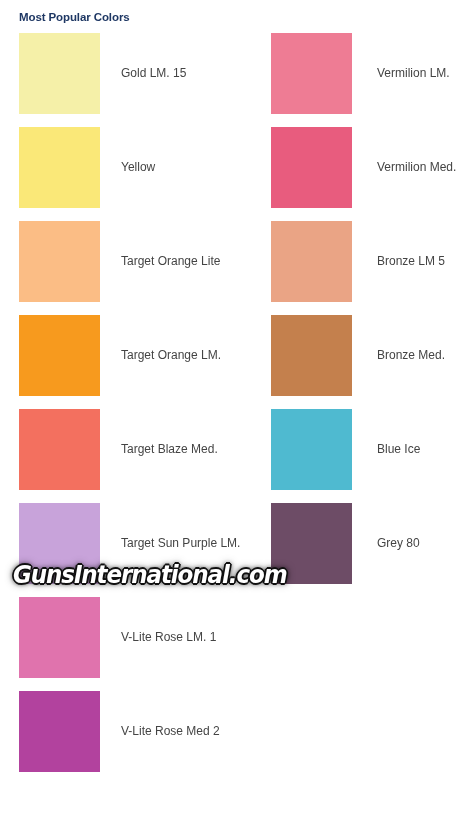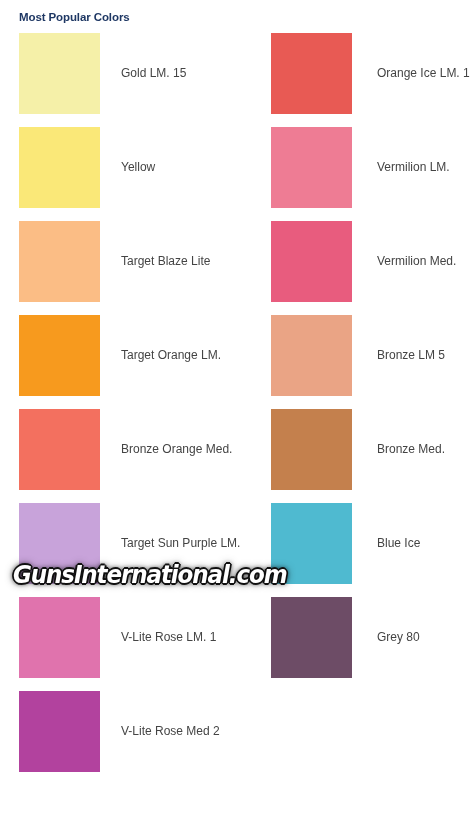--- a/index.html
+++ b/index.html
@@ -120,49 +120,45 @@
       <div class="swatch-row">
         <div class="swatch-chip" style="background: rgb(245, 240, 168);"></div>
         <div class="swatch-label">Gold LM. 15</div>
       </div>
       <div class="swatch-row">
         <div class="swatch-chip" style="background: rgb(250, 232, 120);"></div>
         <div class="swatch-label">Yellow</div>
       </div>
       <div class="swatch-row">
         <div class="swatch-chip" style="background: rgb(251, 189, 133);"></div>
-        <div class="swatch-label">Target Blaze Lite</div>
+        <div class="swatch-label">Target Orange Lite</div>
       </div>
       <div class="swatch-row">
         <div class="swatch-chip" style="background: rgb(247, 154, 30);"></div>
         <div class="swatch-label">Target Orange LM.</div>
       </div>
       <div class="swatch-row">
         <div class="swatch-chip" style="background: rgb(243, 112, 95);"></div>
-        <div class="swatch-label">Bronze Orange Med.</div>
+        <div class="swatch-label">Target Blaze Med.</div>
       </div>
       <div class="swatch-row">
         <div class="swatch-chip" style="background: rgb(200, 163, 218);"></div>
         <div class="swatch-label">Target Sun Purple LM.</div>
       </div>
       <div class="swatch-row">
         <div class="swatch-chip" style="background: rgb(224, 115, 173);"></div>
         <div class="swatch-label">V-Lite Rose LM. 1</div>
       </div>
       <div class="swatch-row">
         <div class="swatch-chip" style="background: rgb(178, 66, 158);"></div>
         <div class="swatch-label">V-Lite Rose Med 2</div>
       </div>
     </div>
 
     <div class="chart-column col-right">
-      <div class="swatch-row">
-        <div class="swatch-chip" style="background: rgb(232, 90, 84);"></div>
-        <div class="swatch-label">Orange Ice LM. 1</div>
-      </div>
       <div class="swatch-row">
         <div class="swatch-chip" style="background: rgb(238, 124, 148);"></div>
         <div class="swatch-label">Vermilion LM.</div>
       </div>
       <div class="swatch-row">
         <div class="swatch-chip" style="background: rgb(232, 92, 126);"></div>
         <div class="swatch-label">Vermilion Med.</div>
       </div>
       <div class="swatch-row">
         <div class="swatch-chip" style="background: rgb(234, 164, 133);"></div>

